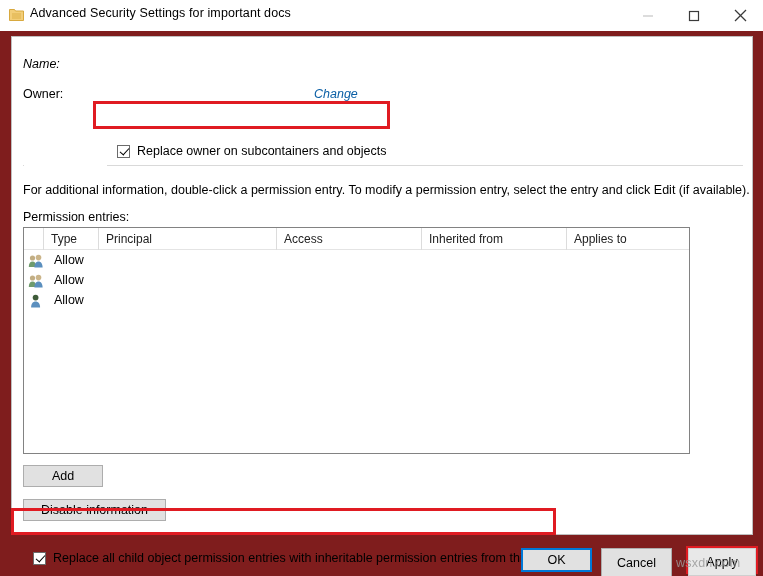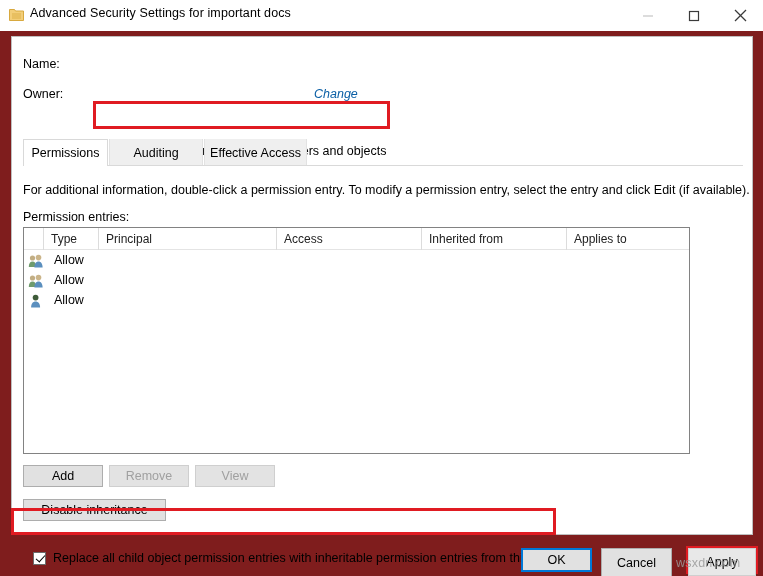--- a/index.html
+++ b/index.html
@@ -48,21 +48,21 @@
     width: 742px; height: 499px;
     background: #ffffff;
     border: 1px solid #bfbfbf;
   }
 
   .lbl {
     position: absolute;
     font-size: 12.5px; color: #000000;
     white-space: nowrap;
   }
-  .name-label  { left: 11px; top: 20px; }
+  .name-label  { left: 11px; top: 20px; font-style: italic; }
   .owner-label { left: 11px; top: 50px; }
 
   .change-link {
     position: absolute; left: 302px; top: 50px;
     font-size: 12.5px; color: #0b5fa5;
     white-space: nowrap; cursor: pointer; font-style: italic;
   }
 
   
   .redbox {
@@ -269,31 +269,20 @@
     <span class="lbl name-label">Name:</span>
     <span class="lbl owner-label">Owner:</span>
 
     <span class="change-link">Change</span>
 
     <div class="cbrow cb-owner">
       <span class="box checked"></span>
       <span>Replace owner on subcontainers and objects</span>
     </div>
 
-    <div class="tabstrip">
-      <div class="tab tab-0 active">
-        <span>Permissions</span>
-      </div>
-      <div class="tab tab-1">
-        <span>Auditing</span>
-      </div>
-      <div class="tab tab-2">
-        <span>Effective Access</span>
-      </div>
-    </div>
     <div class="tabs-underline"></div>
     <div class="tab-active-mask"></div>
 
     <div class="info-text">For additional information, double-click a permission entry. To modify a permission entry, select the entry and click Edit (if available).</div>
     <div class="entries-label">Permission entries:</div>
 
     <div class="listbox">
       <div class="list-header">
         <div class="hcell hc-gutter"></div>
         <div class="hcell hc-0">Type</div>
@@ -338,28 +327,22 @@
           </span>
           <span class="rtype">Allow</span>
         </div>
 
       </div>
     </div>
 
     <div class="btn btn-add">
       <span>Add</span>
     </div>
-    <div class="btn btn-remove disabled">
-      <span>Remove</span>
-    </div>
-    <div class="btn btn-view disabled">
-      <span>View</span>
-    </div>
     <div class="btn btn-disable">
-      <span>Disable inheritance</span>
+      <span>Disable information</span>
     </div>
 
     <div class="cbrow cb-replaceall">
       <span class="box checked"></span>
       <span>Replace all child object permission entries with inheritable permission entries from this object</span>
     </div>
 
   </div>
 
   <div class="redbox redbox-owner"></div>

